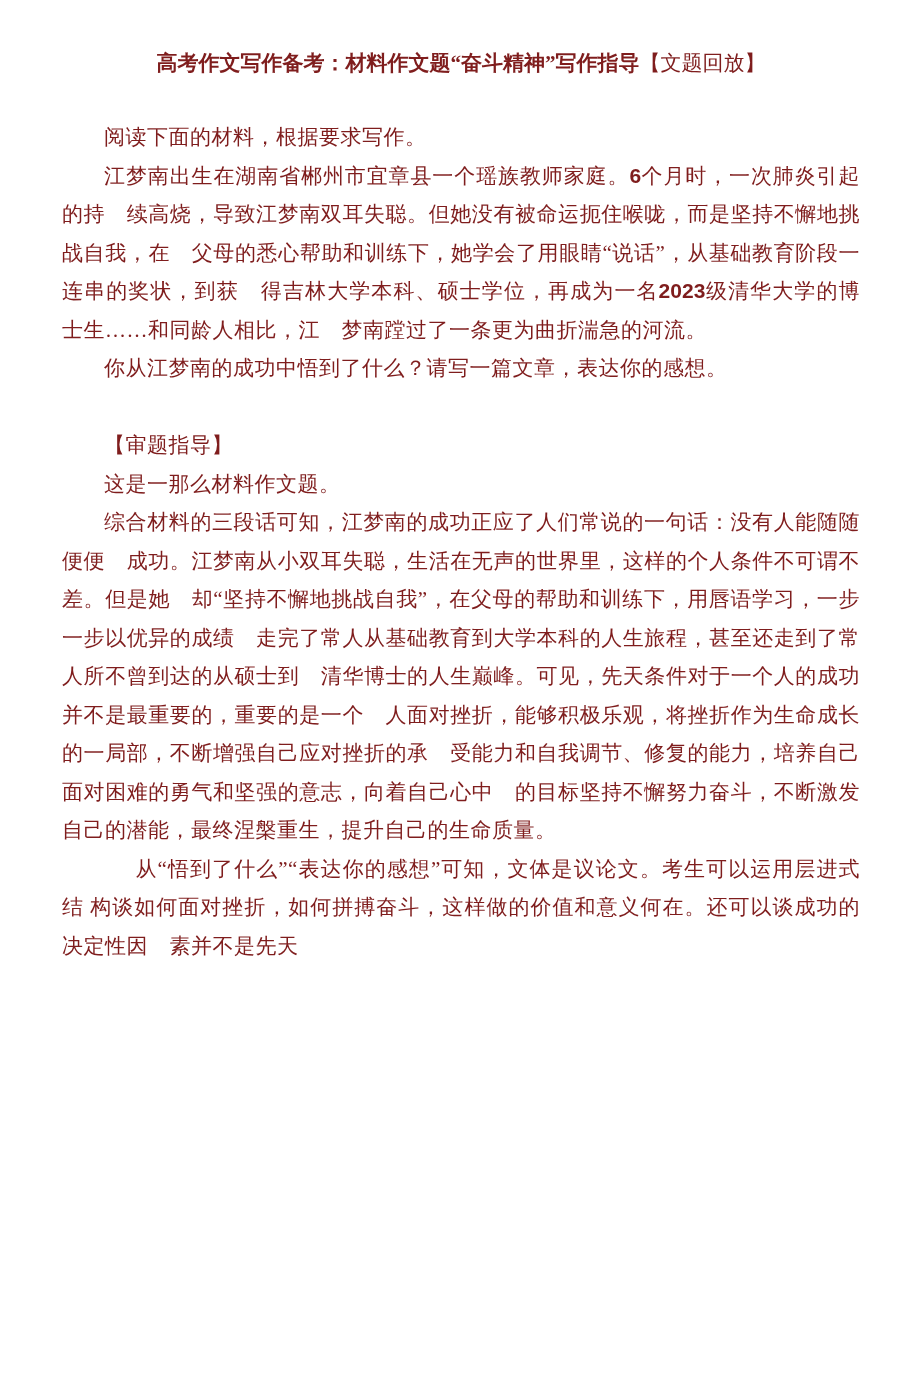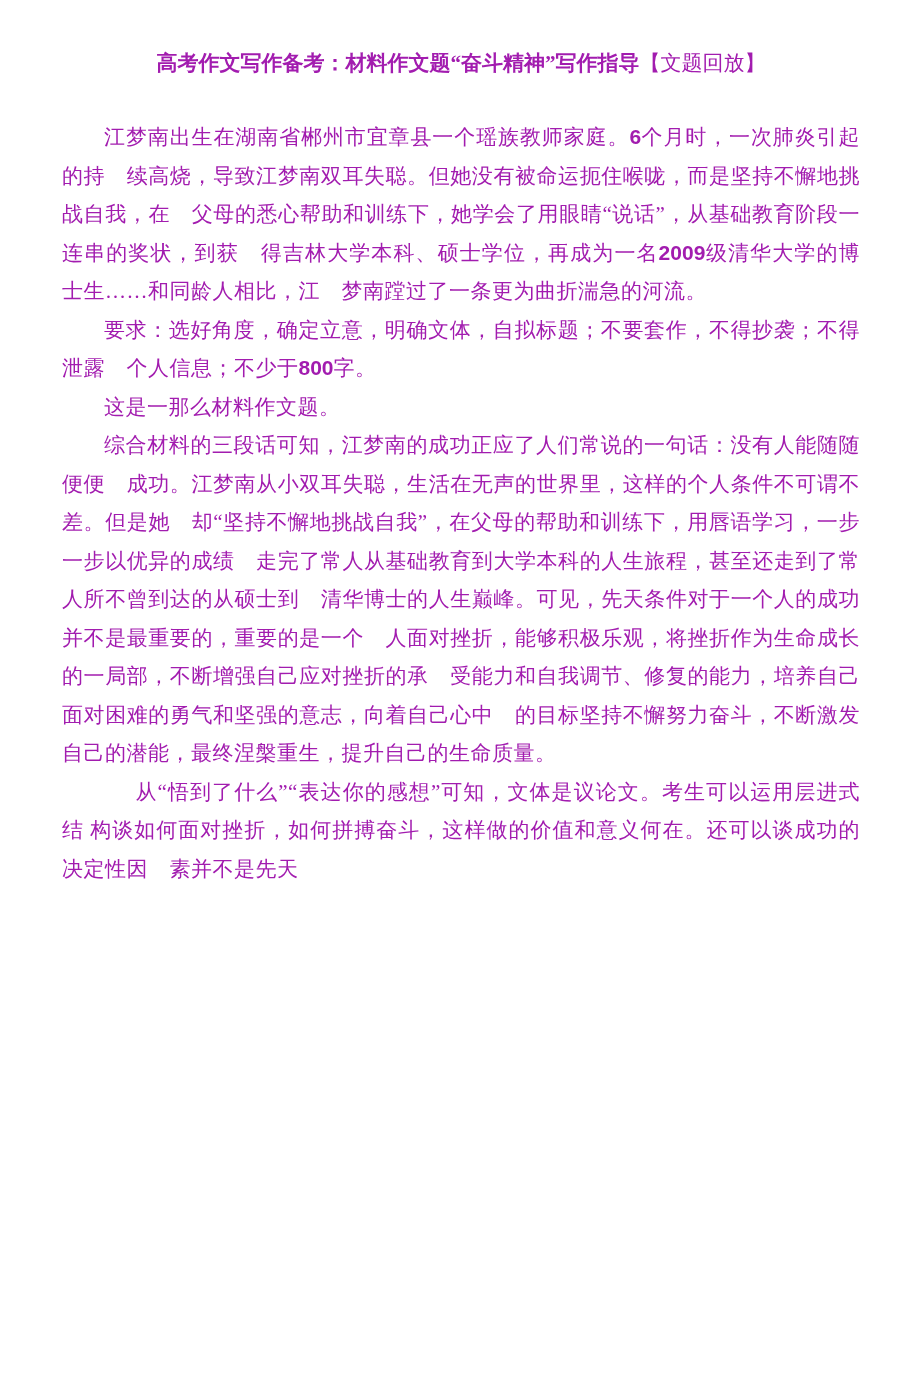--- a/index.html
+++ b/index.html
@@ -6,21 +6,21 @@
     margin: 0;
     padding: 0;
     background: #ffffff;
   }
   .page {
     position: relative;
     width: 920px;
     height: 1375px;
     margin: 0 auto;
     background: #ffffff;
-    color: #a21caf;
+    color: #7f1d1d;
     box-sizing: border-box;
     padding: 48px 60px 0 62px;
     font-family: "Liberation Serif", "DejaVu Serif", serif;
     overflow: hidden;
   }
   .doc-title {
     margin: 0 0 40px 0;
     text-align: center;
     font-size: 21px;
     line-height: 30px;
@@ -54,19 +54,21 @@
   }
 </style>
 </head>
 <body>
 
 <div class="page">
   <h1 class="doc-title"><span class="title-main">高考作文写作备考：材料作文题“奋斗精神”写作指导</span><span class="title-bracket">【文题回放】</span></h1>
 
   <div class="doc-body">
 
-      <p class="doc-para">江梦南出生在湖南省郴州市宜章县一个瑶族教师家庭。<span class="num">6</span>个月时，一次肺炎引起的持　续高烧，导致江梦南双耳失聪。但她没有被命运扼住喉咙，而是坚持不懈地挑战自我，在　父母的悉心帮助和训练下，她学会了用眼睛“说话”，从基础教育阶段一连串的奖状，到获　得吉林大学本科、硕士学位，再成为一名<span class="num">2009</span>级清华大学的博士生……和同龄人相比，江　梦南蹚过了一条更为曲折湍急的河流。</p>
-      <p class="doc-para">要求：选好角度，确定立意，明确文体，自拟标题；不要套作，不得抄袭；不得泄露　个人信息；不少于<span class="num">800</span>字。</p>
+  <p class="doc-para">阅读下面的材料，根据要求写作。</p>
+      <p class="doc-para">江梦南出生在湖南省郴州市宜章县一个瑶族教师家庭。<span class="num">6</span>个月时，一次肺炎引起的持　续高烧，导致江梦南双耳失聪。但她没有被命运扼住喉咙，而是坚持不懈地挑战自我，在　父母的悉心帮助和训练下，她学会了用眼睛“说话”，从基础教育阶段一连串的奖状，到获　得吉林大学本科、硕士学位，再成为一名<span class="num">2023</span>级清华大学的博士生……和同龄人相比，江　梦南蹚过了一条更为曲折湍急的河流。</p>
+      <p class="doc-para">你从江梦南的成功中悟到了什么？请写一篇文章，表达你的感想。</p>
+      <p class="doc-para space-before">【审题指导】</p>
       <p class="doc-para">这是一那么材料作文题。</p>
       <p class="doc-para">综合材料的三段话可知，江梦南的成功正应了人们常说的一句话：没有人能随随便便　成功。江梦南从小双耳失聪，生活在无声的世界里，这样的个人条件不可谓不差。但是她　却“坚持不懈地挑战自我”，在父母的帮助和训练下，用唇语学习，一步一步以优异的成绩　走完了常人从基础教育到大学本科的人生旅程，甚至还走到了常人所不曾到达的从硕士到　清华博士的人生巅峰。可见，先天条件对于一个人的成功并不是最重要的，重要的是一个　人面对挫折，能够积极乐观，将挫折作为生命成长的一局部，不断增强自己应对挫折的承　受能力和自我调节、修复的能力，培养自己面对困难的勇气和坚强的意志，向着自己心中　的目标坚持不懈努力奋斗，不断激发自己的潜能，最终涅槃重生，提升自己的生命质量。</p>
       <p class="doc-para indent-deep">从“悟到了什么”“表达你的感想”可知，文体是议论文。考生可以运用层进式结 构谈如何面对挫折，如何拼搏奋斗，这样做的价值和意义何在。还可以谈成功的决定性因　素并不是先天</p>
     </div>
 </div>
 
 </body></html>

